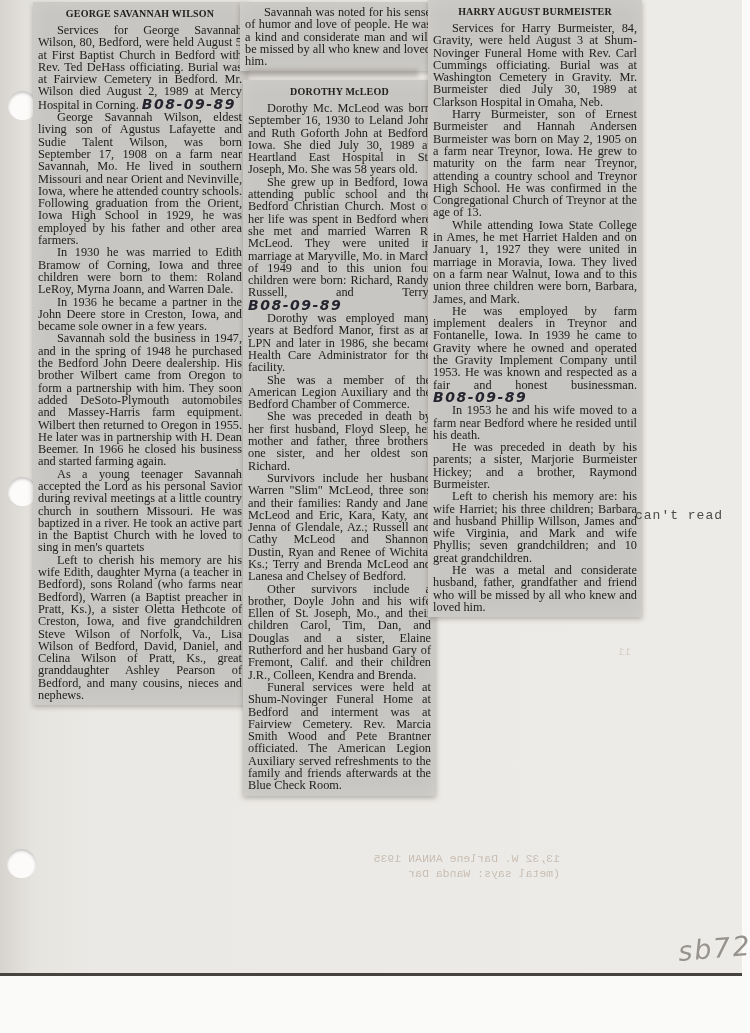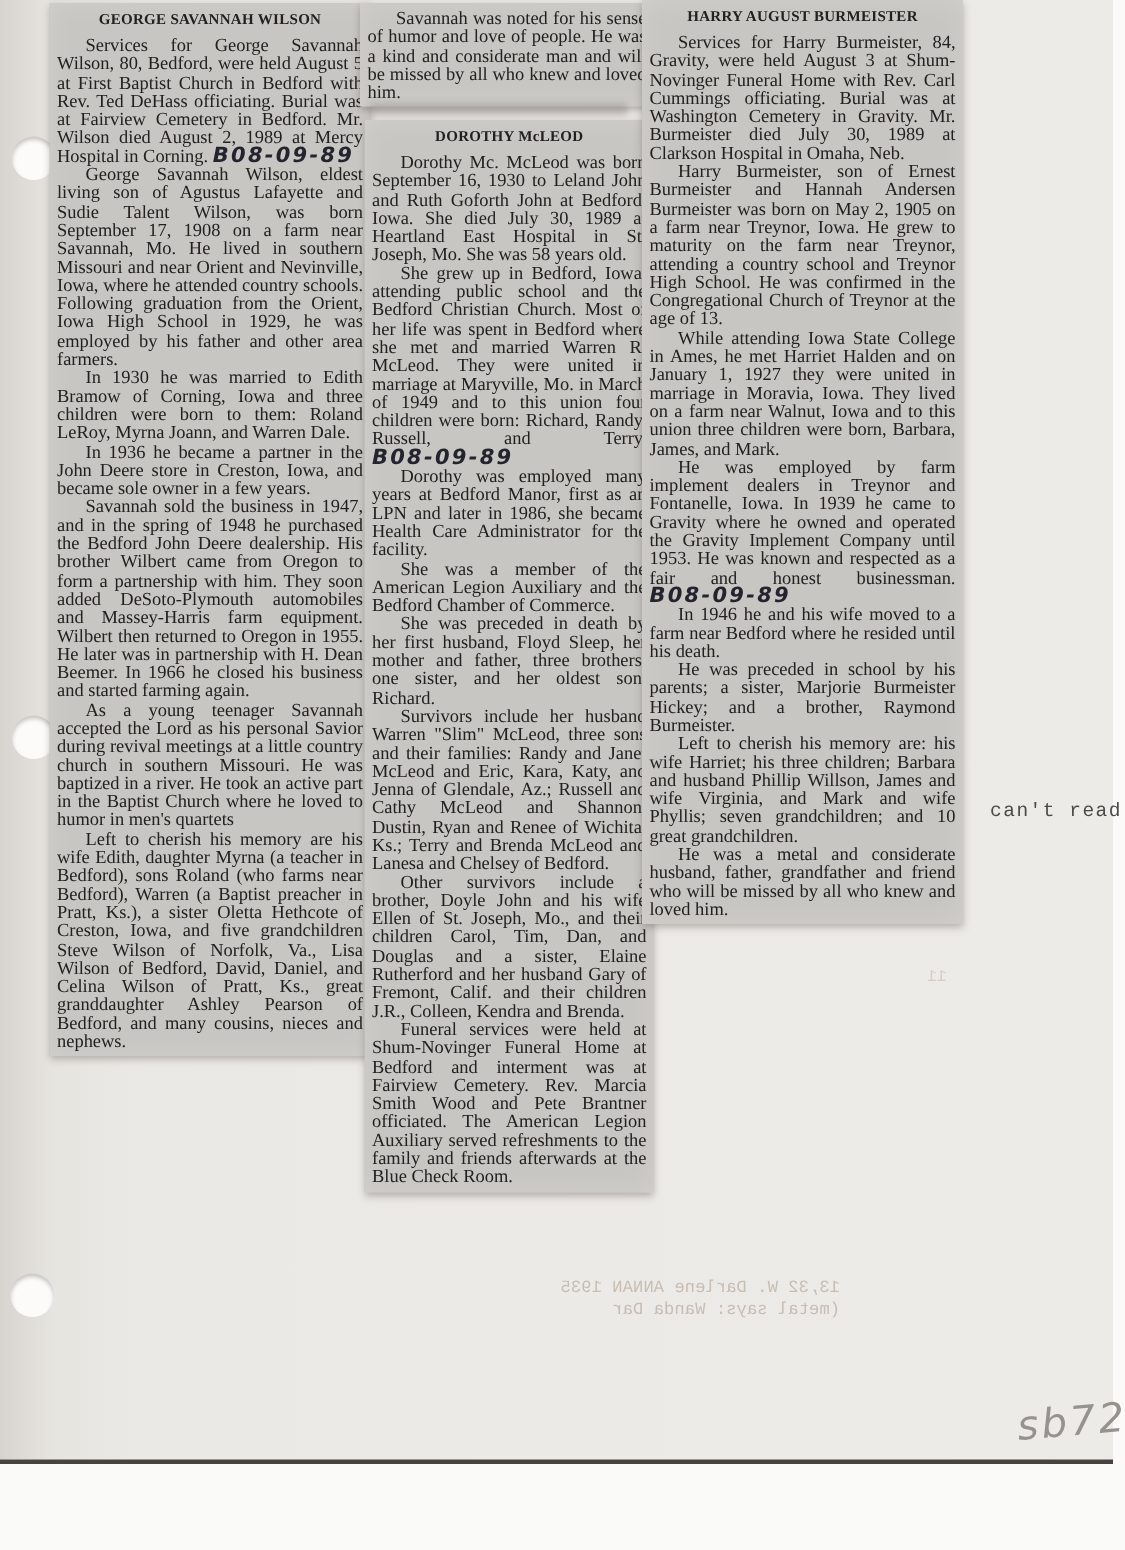--- a/index.html
+++ b/index.html
@@ -55,21 +55,21 @@
   </div>
 
   <article class="clip" style="left:33px;top:2px;width:204px;">
     <h2>GEORGE SAVANNAH WILSON</h2>
     <p><span>Services for George Savannah Wilson, 80, Bedford, were held August 5 at First Baptist Church in Bedford with Rev. Ted DeHass officiating. Burial was at Fairview Cemetery in Bedford. Mr. Wilson died August 2, 1989 at Mercy Hospital in Corning.</span>
        <span class="hw">B08-09-89</span></p>
     <p><span>George Savannah Wilson, eldest living son of Agustus Lafayette and Sudie Talent Wilson, was born September 17, 1908 on a farm near Savannah, Mo. He lived in southern Missouri and near Orient and Nevinville, Iowa, where he attended country schools. Following graduation from the Orient, Iowa High School in 1929, he was employed by his father and other area farmers.</span></p>
     <p><span>In 1930 he was married to Edith Bramow of Corning, Iowa and three children were born to them: Roland LeRoy, Myrna Joann, and Warren Dale.</span></p>
     <p><span>In 1936 he became a partner in the John Deere store in Creston, Iowa, and became sole owner in a few years.</span></p>
     <p><span>Savannah sold the business in 1947, and in the spring of 1948 he purchased the Bedford John Deere dealership. His brother Wilbert came from Oregon to form a partnership with him. They soon added DeSoto-Plymouth automobiles and Massey-Harris farm equipment. Wilbert then returned to Oregon in 1955. He later was in partnership with H. Dean Beemer. In 1966 he closed his business and started farming again.</span></p>
-    <p><span>As a young teenager Savannah accepted the Lord as his personal Savior during revival meetings at a little country church in southern Missouri. He was baptized in a river. He took an active part in the Baptist Church where he loved to humor in men's quartets</span></p>
+    <p><span>As a young teenager Savannah accepted the Lord as his personal Savior during revival meetings at a little country church in southern Missouri. He was baptized in a river. He took an active part in the Baptist Church with he loved to sing in men's quartets</span></p>
     <p><span>Left to cherish his memory are his wife Edith, daughter Myrna (a teacher in Bedford), sons Roland (who farms near Bedford), Warren (a Baptist preacher in Pratt, Ks.), a sister Oletta Hethcote of Creston, Iowa, and five grandchildren Steve Wilson of Norfolk, Va., Lisa Wilson of Bedford, David, Daniel, and Celina Wilson of Pratt, Ks., great granddaughter Ashley Pearson of Bedford, and many cousins, nieces and nephews.</span></p>
   </article>
 
   <article class="clip" style="left:240px;top:2px;width:186px;">
     <p><span>Savannah was noted for his sense of humor and love of people. He was a kind and considerate man and will be missed by all who knew and loved him.</span></p>
   </article>
 
   <div class="smudge" style="left:246px;top:69px;width:172px;height:8px;"></div>
 
   <article class="clip" style="left:243px;top:80px;width:183px;">
@@ -85,27 +85,27 @@
     <p><span>Funeral services were held at Shum-Novinger Funeral Home at Bedford and interment was at Fairview Cemetery. Rev. Marcia Smith Wood and Pete Brantner officiated. The American Legion Auxiliary served refreshments to the family and friends afterwards at the Blue Check Room.</span></p>
   </article>
 
   <article class="clip" style="left:428px;top:0px;width:204px;">
     <h2>HARRY AUGUST BURMEISTER</h2>
     <p><span>Services for Harry Burmeister, 84, Gravity, were held August 3 at Shum-Novinger Funeral Home with Rev. Carl Cummings officiating. Burial was at Washington Cemetery in Gravity. Mr. Burmeister died July 30, 1989 at Clarkson Hospital in Omaha, Neb.</span></p>
     <p><span>Harry Burmeister, son of Ernest Burmeister and Hannah Andersen Burmeister was born on May 2, 1905 on a farm near Treynor, Iowa. He grew to maturity on the farm near Treynor, attending a country school and Treynor High School. He was confirmed in the Congregational Church of Treynor at the age of 13.</span></p>
     <p><span>While attending Iowa State College in Ames, he met Harriet Halden and on January 1, 1927 they were united in marriage in Moravia, Iowa. They lived on a farm near Walnut, Iowa and to this union three children were born, Barbara, James, and Mark.</span></p>
     <p><span>He was employed by farm implement dealers in Treynor and Fontanelle, Iowa. In 1939 he came to Gravity where he owned and operated the Gravity Implement Company until 1953. He was known and respected as a fair and honest businessman.</span>
        <span class="hw">B08-09-89</span></p>
-    <p><span>In 1946 he and his wife moved to a farm near Bedford where he resided until his death.</span></p>
-    <p><span>He was preceded in school by his parents; a sister, Marjorie Burmeister Hickey; and a brother, Raymond Burmeister.</span></p>
+    <p><span>In 1953 he and his wife moved to a farm near Bedford where he resided until his death.</span></p>
+    <p><span>He was preceded in death by his parents; a sister, Marjorie Burmeister Hickey; and a brother, Raymond Burmeister.</span></p>
     <p><span>Left to cherish his memory are: his wife Harriet; his three children; Barbara and husband Phillip Willson, James and wife Virginia, and Mark and wife Phyllis; seven grandchildren; and 10 great grandchildren.</span></p>
     <p><span>He was a metal and considerate husband, father, grandfather and friend who will be missed by all who knew and loved him.</span></p>
   </article>
 
-  <div class="typed" style="left:660px;top:508px;margin-top:25px;">can't read</div>
+  <div class="typed" style="left:635px;top:508px;">can't read</div>
 
   <div class="bleed mirror" style="left:310px;top:851px;width:250px;">
     <div>13,32 W. Darlene ANNAN 1935</div>
     <div>(metal says: Wanda Dar</div>
   </div>
 
   <div class="pencil" style="left:678px;top:932px;">sb729</div>
 
 </div>
 

